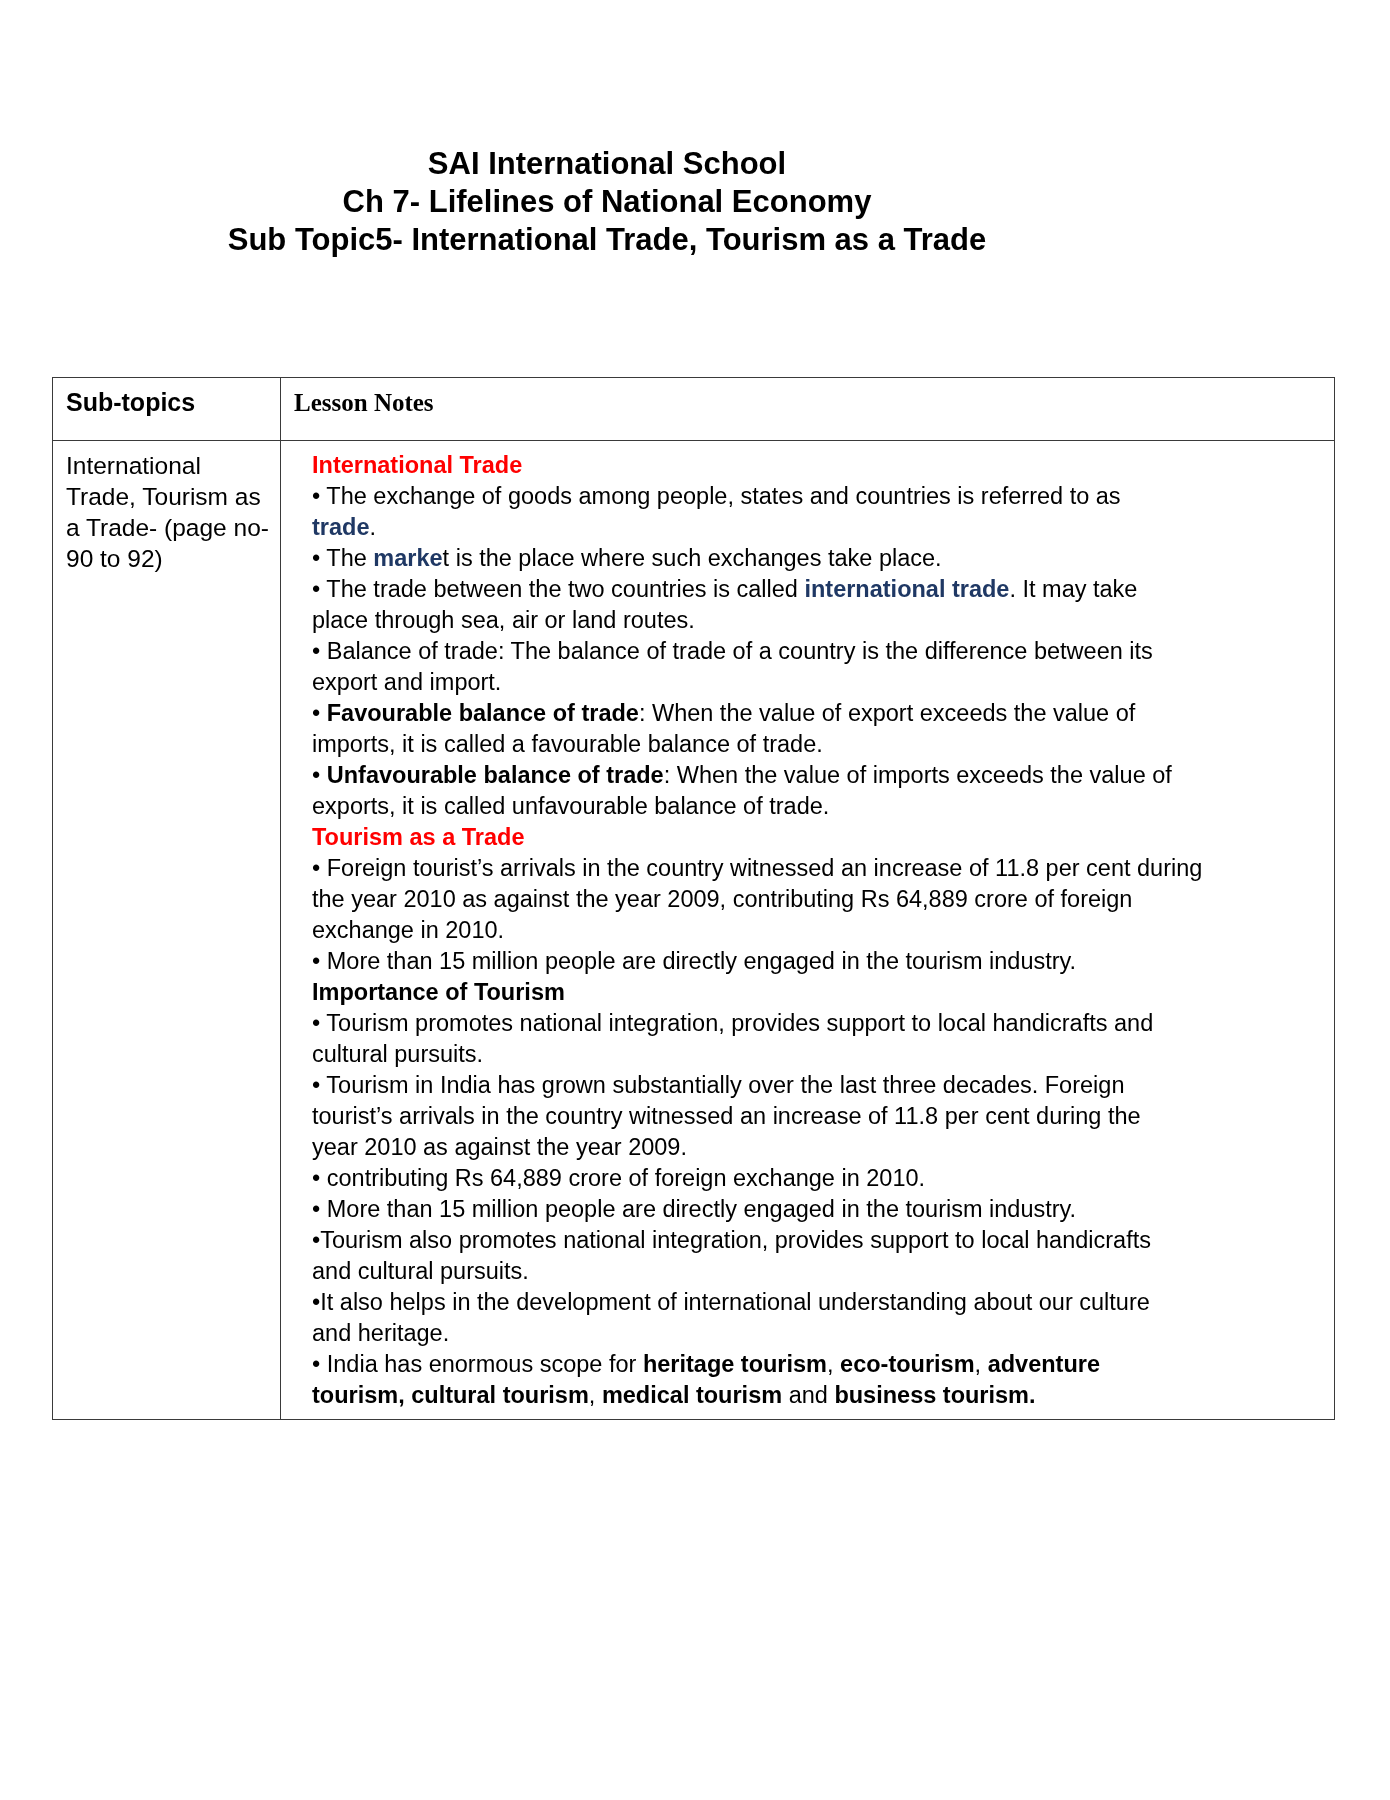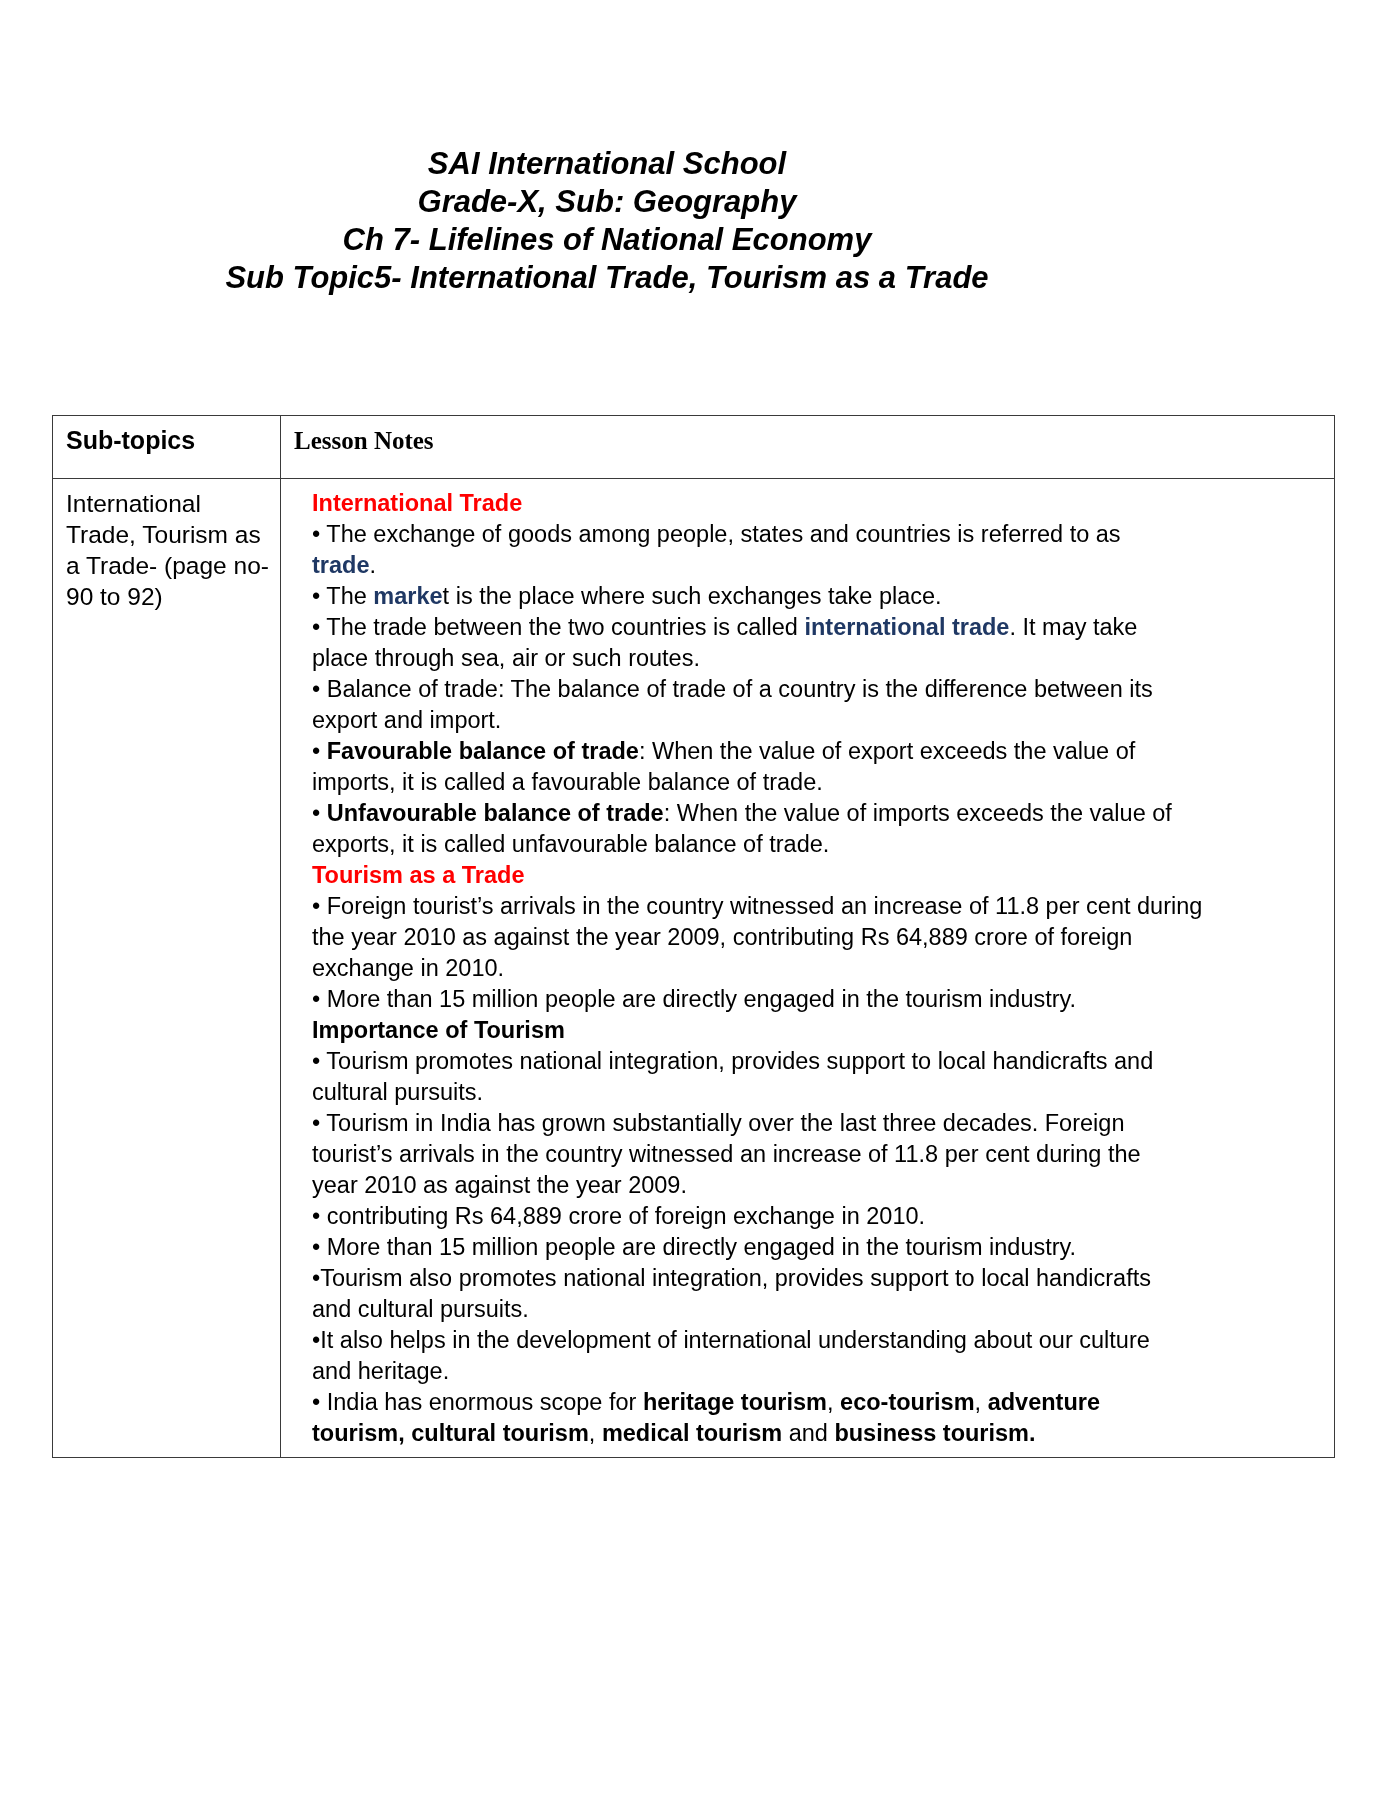--- a/index.html
+++ b/index.html
@@ -16,21 +16,20 @@
     overflow: hidden;
   }
   .doc-title {
     margin: 145px 0 0 50px;
     width: 1114px;
     text-align: center;
     font-weight: bold;
     font-size: 31px;
     line-height: 38px;
     color: var(--text, #000);
-    font-style: italic;
   }
   table.notes-table {
     border-collapse: collapse;
     margin: 118px 0 0 52px;
     width: 1236px;
     table-layout: fixed;
   }
   table.notes-table, table.notes-table td, table.notes-table th {
     border: 1.5px solid var(--border, #3a3a3a);
   }
@@ -66,40 +65,39 @@
   .seg-n  { font-weight: normal; color: var(--text, #000); }
   .seg-b  { font-weight: bold;   color: var(--text, #000); }
   .seg-rb { font-weight: bold;   color: var(--red, #ff0000); }
   .seg-bb { font-weight: bold;   color: var(--blue, #1f3864); }
 </style>
 </head>
 <body>
 
 <div class="doc-title">
   <div>SAI International School</div>
-  <div>Grade-X, Sub: Geography</div>
   <div>Ch 7- Lifelines of National Economy</div>
   <div>Sub Topic5- International Trade, Tourism as a Trade</div>
 </div>
 
 <table class="notes-table">
   <tbody>
       <tr>
     <th class="col-subtopics">Sub-topics</th>
     <th class="col-notes">Lesson Notes</th>
   </tr>
   <tr>
     <td class="cell-subtopics">International Trade, Tourism as a Trade- (page no- 90 to 92)</td>
     <td class="cell-notes" id="notes-cell">
           <div class="note-line"><span class="seg-rb">International Trade</span></div>
           <div class="note-line"><span class="seg-n">• The exchange of goods among people, states and countries is referred to as</span></div>
           <div class="note-line"><span class="seg-bb">trade</span><span class="seg-n">.</span></div>
           <div class="note-line"><span class="seg-n">• The </span><span class="seg-bb">marke</span><span class="seg-n">t is the place where such exchanges take place.</span></div>
           <div class="note-line"><span class="seg-n">• The trade between the two countries is called </span><span class="seg-bb">international trade</span><span class="seg-n">. It may take</span></div>
-          <div class="note-line"><span class="seg-n">place through sea, air or such routes.</span></div>
+          <div class="note-line"><span class="seg-n">place through sea, air or land routes.</span></div>
           <div class="note-line"><span class="seg-n">• Balance of trade: The balance of trade of a country is the difference between its</span></div>
           <div class="note-line"><span class="seg-n">export and import.</span></div>
           <div class="note-line"><span class="seg-n">• </span><span class="seg-b">Favourable balance of trade</span><span class="seg-n">: When the value of export exceeds the value of</span></div>
           <div class="note-line"><span class="seg-n">imports, it is called a favourable balance of trade.</span></div>
           <div class="note-line"><span class="seg-n">• </span><span class="seg-b">Unfavourable balance of trade</span><span class="seg-n">: When the value of imports exceeds the value of</span></div>
           <div class="note-line"><span class="seg-n">exports, it is called unfavourable balance of trade.</span></div>
           <div class="note-line"><span class="seg-rb">Tourism as a Trade</span></div>
           <div class="note-line"><span class="seg-n">• Foreign tourist’s arrivals in the country witnessed an increase of 11.8 per cent during</span></div>
           <div class="note-line"><span class="seg-n">the year 2010 as against the year 2009, contributing Rs 64,889 crore of foreign</span></div>
           <div class="note-line"><span class="seg-n">exchange in 2010.</span></div>

